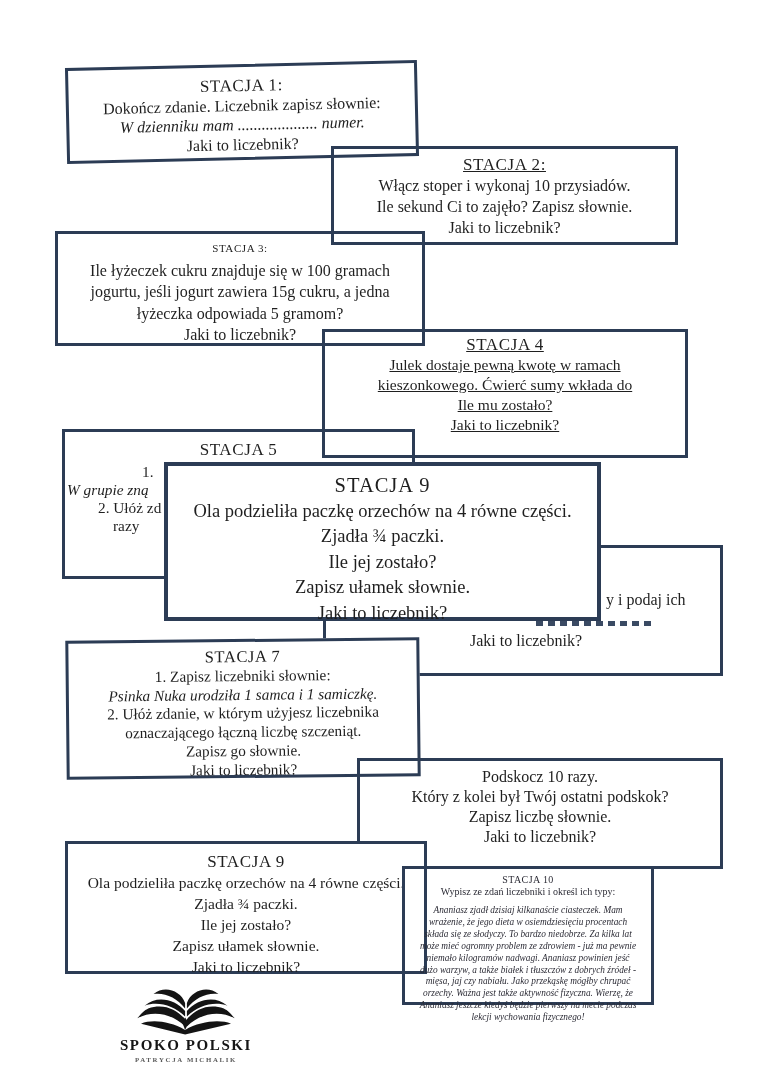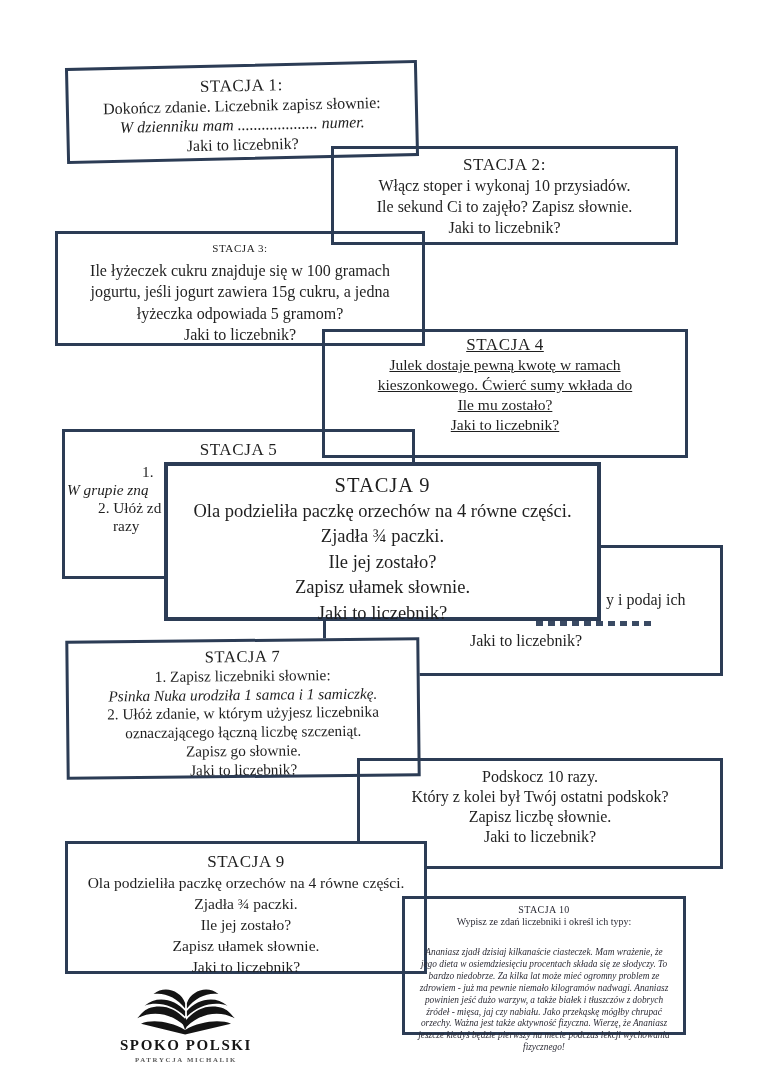--- a/index.html
+++ b/index.html
@@ -9,38 +9,38 @@
         text-align:center;}
   .opaque{background:#ffffff;}
   .title{letter-spacing:.6px;}
   .line{white-space:nowrap;}
   .it{font-style:italic;}
   .frag{position:absolute;white-space:nowrap;text-align:left;}
 
   #c1{left:66px;top:64px;width:352px;height:96px;transform:rotate(-1.3deg);padding-top:9px;font-size:16px;line-height:19.5px;}
   #c1 .title{font-size:17px;}
   #c2{left:331px;top:146px;width:347px;height:99px;padding-top:5px;font-size:16px;line-height:21px;}
-  #c2 .title{font-size:17px;}
+  #c2 .title{font-size:17px;text-decoration:underline;}
   #c3{left:55px;top:231px;width:370px;height:115px;padding-top:4px;font-size:16px;line-height:21.5px;}
   #c3 .title{font-size:11px;}
   #c4{left:322px;top:329px;width:366px;height:129px;padding-top:3px;font-size:15.5px;line-height:20px;text-decoration:underline;}
   #c4 .title{font-size:17px;}
   #c5{left:62px;top:429px;width:353px;height:150px;padding-top:8px;font-size:15.3px;}
   #c5 .title{font-size:17px;}
   #c6{left:323px;top:545px;width:400px;height:131px;font-size:16px;}
   #c7{left:66px;top:639px;width:354px;height:139px;transform:rotate(-0.6deg);padding-top:6px;font-size:15.3px;line-height:18.8px;}
   #c7 .title{font-size:16.5px;}
   #c8{left:357px;top:758px;width:366px;height:111px;padding-top:6px;font-size:16px;line-height:20px;}
   #c8 .title{font-size:17px;}
   #c9{left:65px;top:841px;width:362px;height:133px;padding-top:7px;font-size:15.5px;line-height:21px;}
   #c9 .title{font-size:17px;}
-  #c10{left:402px;top:896px;width:284px;height:139px;padding:5px 10px;font-size:10px;color:#2b2b35;}
+  #c10{left:402px;top:866px;width:252px;height:139px;padding:5px 10px;font-size:10px;color:#2b2b35;}
   #c10 .title{font-size:10px;letter-spacing:.4px;}
   #c10 .sub{font-size:10px;margin-top:1px;}
-  #c10 .body{margin-top:20px;font-size:9.3px;line-height:11.9px;font-style:italic;text-align:center;padding:0 2px;}
+  #c10 .body{margin-top:8px;font-size:9.3px;line-height:11.9px;font-style:italic;text-align:center;padding:0 2px;}
   #ov{left:164px;top:462px;width:437px;height:159px;border-width:4px;padding-top:7px;
       font-size:18.5px;line-height:25.5px;z-index:50;}
   #ov .title{font-size:20.5px;letter-spacing:1px;}
 
   
   .sliver{position:absolute;left:210px;top:73px;width:118px;height:5px;
           background:repeating-linear-gradient(90deg,#3a4a63 0 7px,transparent 7px 12px);}
 
   
   #logo{position:absolute;left:106px;top:985px;width:160px;height:90px;text-align:center;font-weight:bold;}

